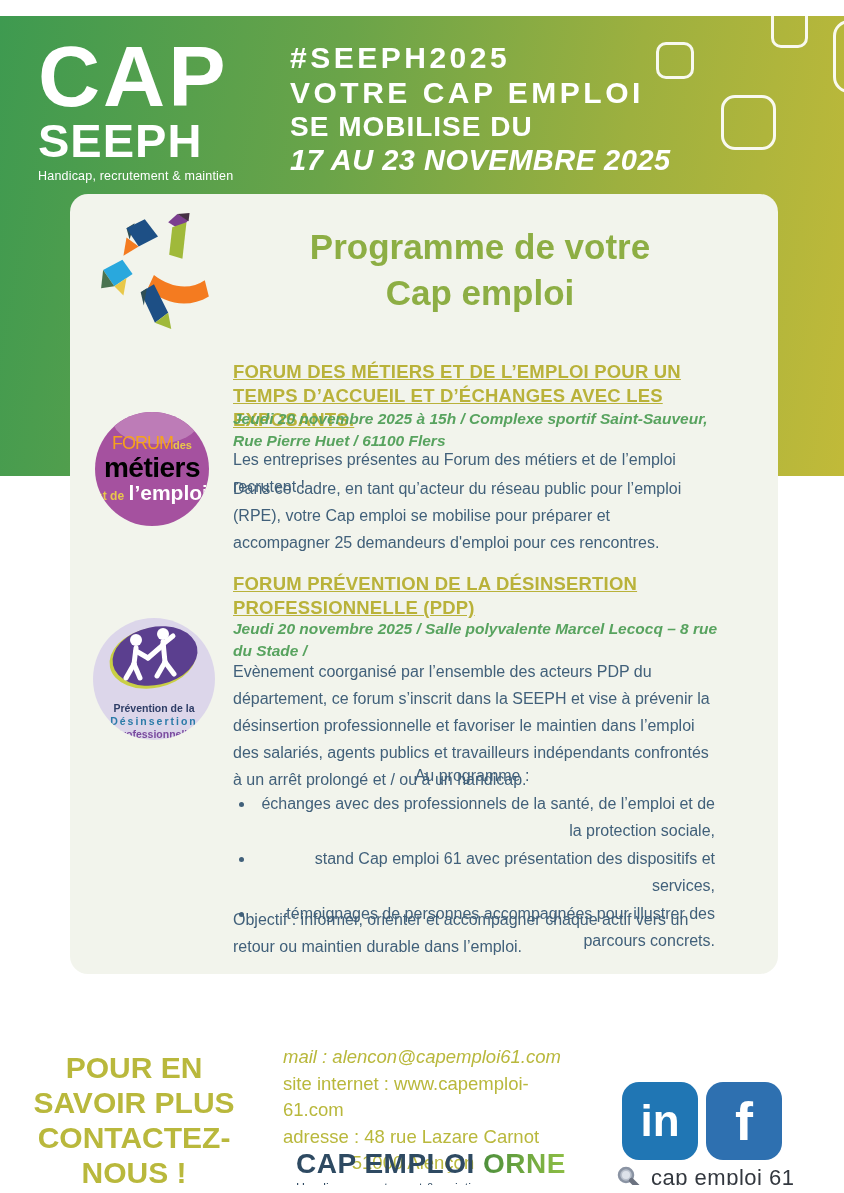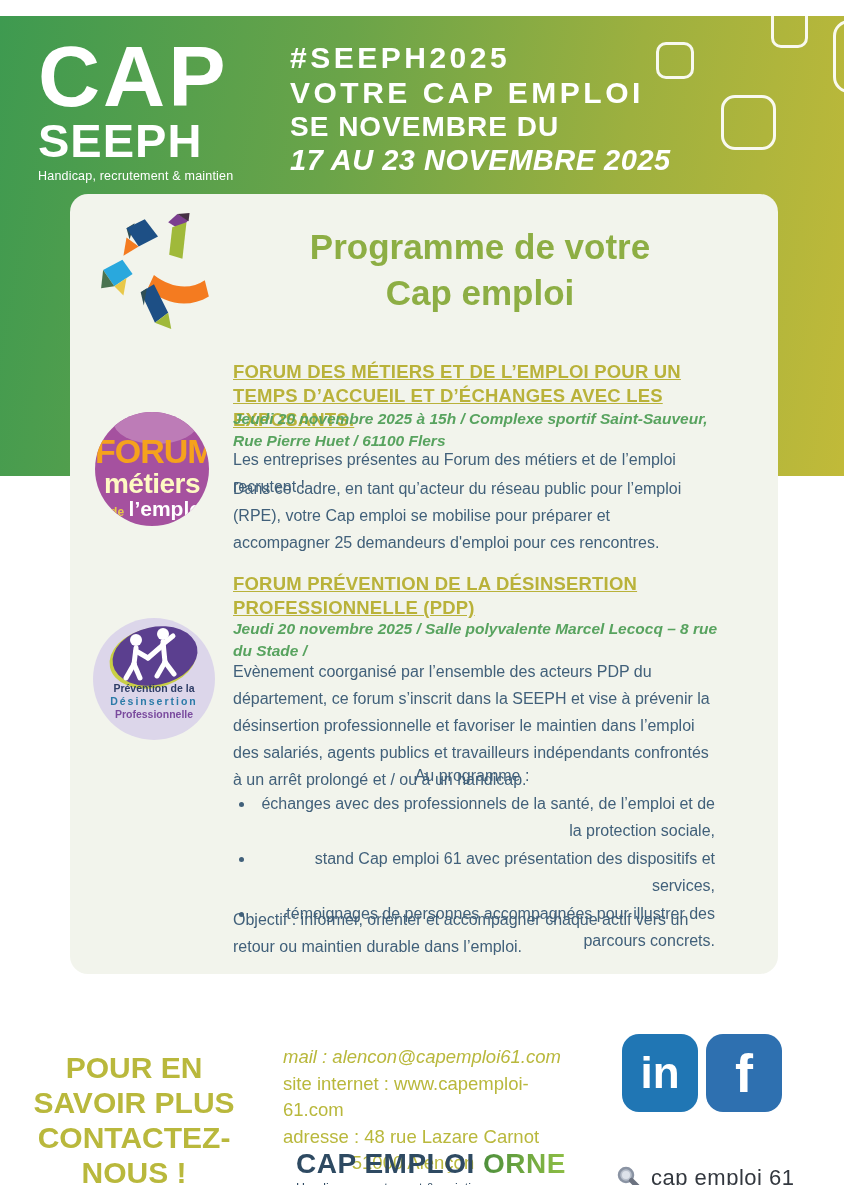--- a/index.html
+++ b/index.html
@@ -61,31 +61,31 @@
   .forum-logo {
     left: 25px; top: 218px; width: 114px; height: 114px; border-radius: 50%;
     background: #a5519f; overflow: hidden; position: absolute;
     text-align: center;
   }
   .forum-cloud {
     position: absolute; left: 18px; top: -14px; width: 86px; height: 46px;
     background: #bd7cb7; border-radius: 50%;
   }
   .forum-text { position: relative; padding-top: 22px; line-height: 1; }
-  .forum-w1 { color: #f5a21d; font-weight: 700; font-size: 34px; letter-spacing: -1px; }
+  .forum-w1 { color: #f5a21d; font-weight: 400; font-size: 18px; letter-spacing: -1px; }
   .forum-w2 { color: #e8c84a; font-weight: 700; font-size: 11px; }
-  .forum-w3 { color: #fef9c3; font-weight: 800; font-size: 28px; letter-spacing: -0.5px; display: block; margin-top: 2px; }
+  .forum-w3 { color: #000000; font-weight: 800; font-size: 28px; letter-spacing: -0.5px; display: block; margin-top: 2px; }
   .forum-w4 { color: #e8c84a; font-weight: 700; font-size: 12px; }
   .forum-w5 { color: #ffffff; font-weight: 800; font-size: 21px; }
   
   .pdp-logo {
     left: 23px; top: 424px; width: 122px; height: 122px; border-radius: 50%;
     background: #dcd6ea; position: absolute; overflow: hidden; text-align: center;
   }
-  .pdp-text { position: absolute; left: 0; width: 100%; top: 64px; line-height: 13px; }
+  .pdp-text { position: absolute; left: 0; width: 100%; top: 84px; line-height: 13px; }
   .pdp-t1 { color: #2e3d66; font-weight: 700; font-size: 10.5px; display: block; }
   .pdp-t2 { color: #2a7ba8; font-weight: 700; font-size: 10.5px; letter-spacing: 2px; display: block; }
   .pdp-t3 { color: #7a4b9e; font-weight: 700; font-size: 10.5px; display: block; }
   .bullets { position: absolute; left: 185px; width: 460px; color: #41607a; font-size: 16px; line-height: 27px; }
   .bullets li { margin-bottom: 1px; padding-left: 2px; }
   
   .cta {
     position: absolute; left: 28px; top: 1034px; width: 212px;
     text-align: center; color: #b9b83c; font-weight: 800;
     font-size: 30px; line-height: 35px;
@@ -94,21 +94,21 @@
   .contact .it { font-style: italic; }
   .contact .center { text-align: center; width: 260px; }
   .orne-logo { position: absolute; left: 296px; top: 1134px; width: 270px; }
   .orne-line1 { font-size: 28px; font-weight: 800; letter-spacing: 0.5px; line-height: 28px; white-space: nowrap; }
   .orne-ce { color: #2e4a62; }
   .orne-orne { color: #5ba03e; background: linear-gradient(90deg,#4e8f3c,#8ebe45); -webkit-background-clip: text; background-clip: text; color: transparent; }
   .orne-row2 { display: flex; align-items: center; margin-top: 3px; }
   .orne-tag { color: #2e4a62; font-size: 12.5px; white-space: nowrap; }
   .orne-bar { width: 64px; height: 7px; border-radius: 3px; margin-left: 10px; background: linear-gradient(90deg,#3e8a3f,#96c13f); }
   .social-icon {
-    position: absolute; top: 1018px; width: 76px; height: 78px; border-radius: 17px;
+    position: absolute; top: 1066px; width: 76px; height: 78px; border-radius: 17px;
     color: #ffffff; display: flex; align-items: center; justify-content: center;
   }
   .li-icon { left: 622px; background: #2076b4; font-size: 44px; font-weight: 700; }
   .fb-icon { left: 706px; background: #2e70b0; font-size: 54px; font-weight: 700; }
   .social-handle { position: absolute; left: 615px; top: 1148px; display: flex; align-items: center; }
   .handle-text { color: #33383f; font-size: 22px; margin-left: 8px; letter-spacing: 0.5px; }
 </style>
 </head>
 <body>
 
@@ -122,21 +122,21 @@
 
     <div class="hero-logo">
       <div class="l1">CAP</div>
       <div class="l2">SEEPH</div>
       <div class="l3">Handicap, recrutement &amp; maintien</div>
     </div>
 
     <div class="hero-title">
       <div class="t1">#SEEPH2025</div>
       <div class="t2">VOTRE CAP EMPLOI</div>
-      <div class="t3">SE NOVEMBRE DU</div>
+      <div class="t3">SE MOBILISE DU</div>
       <div class="t4">17 AU 23 NOVEMBRE 2025</div>
     </div>
   </div>
 
   <div class="card">
 
     <svg class="seeph-logo" viewBox="0 0 120 120" aria-hidden="true">
 
       <polygon points="30,18 38,13 33,29" fill="#2f4f55"></polygon>
       <polygon points="30,18 48,9 61,26 42,36" fill="#1d4f85"></polygon>

